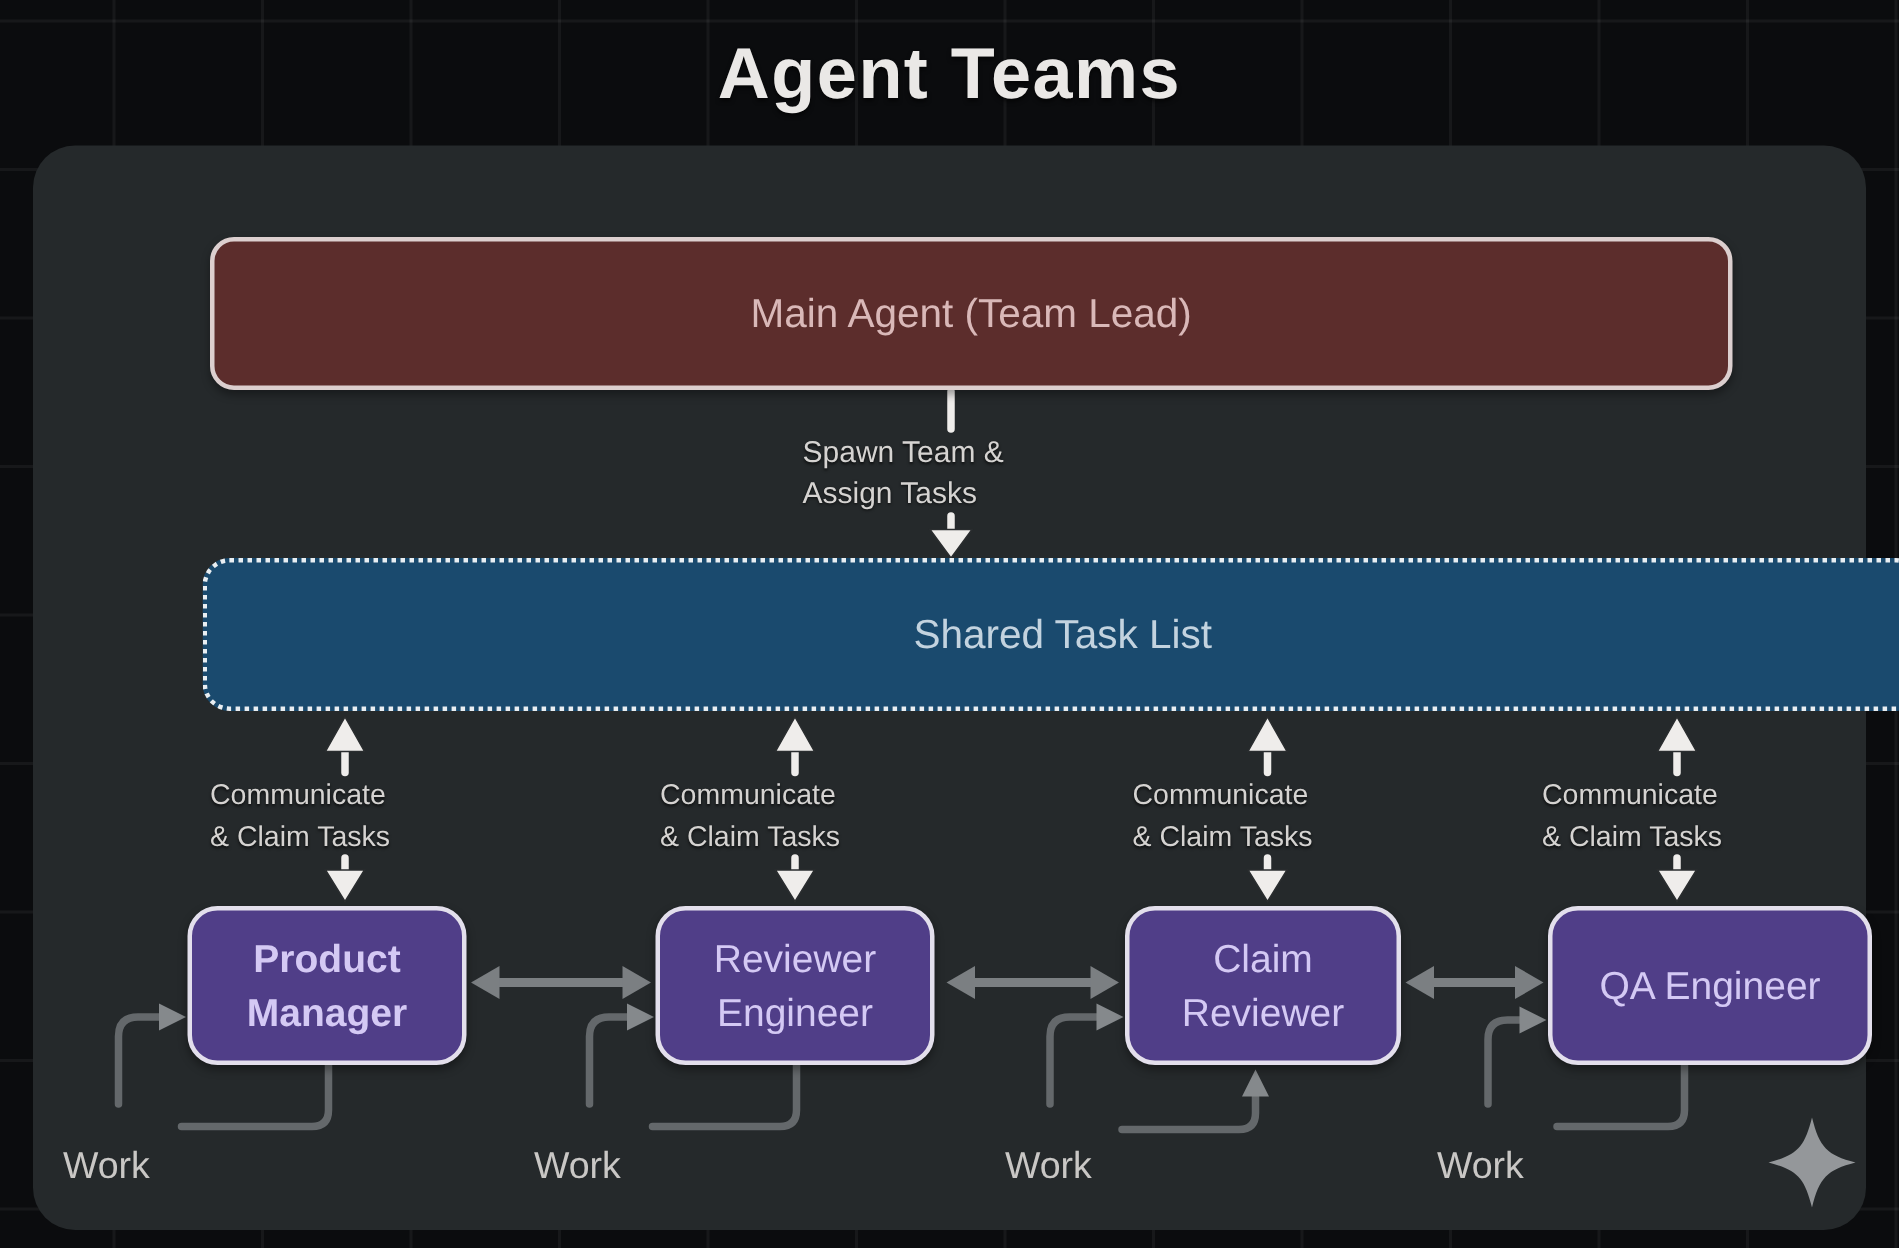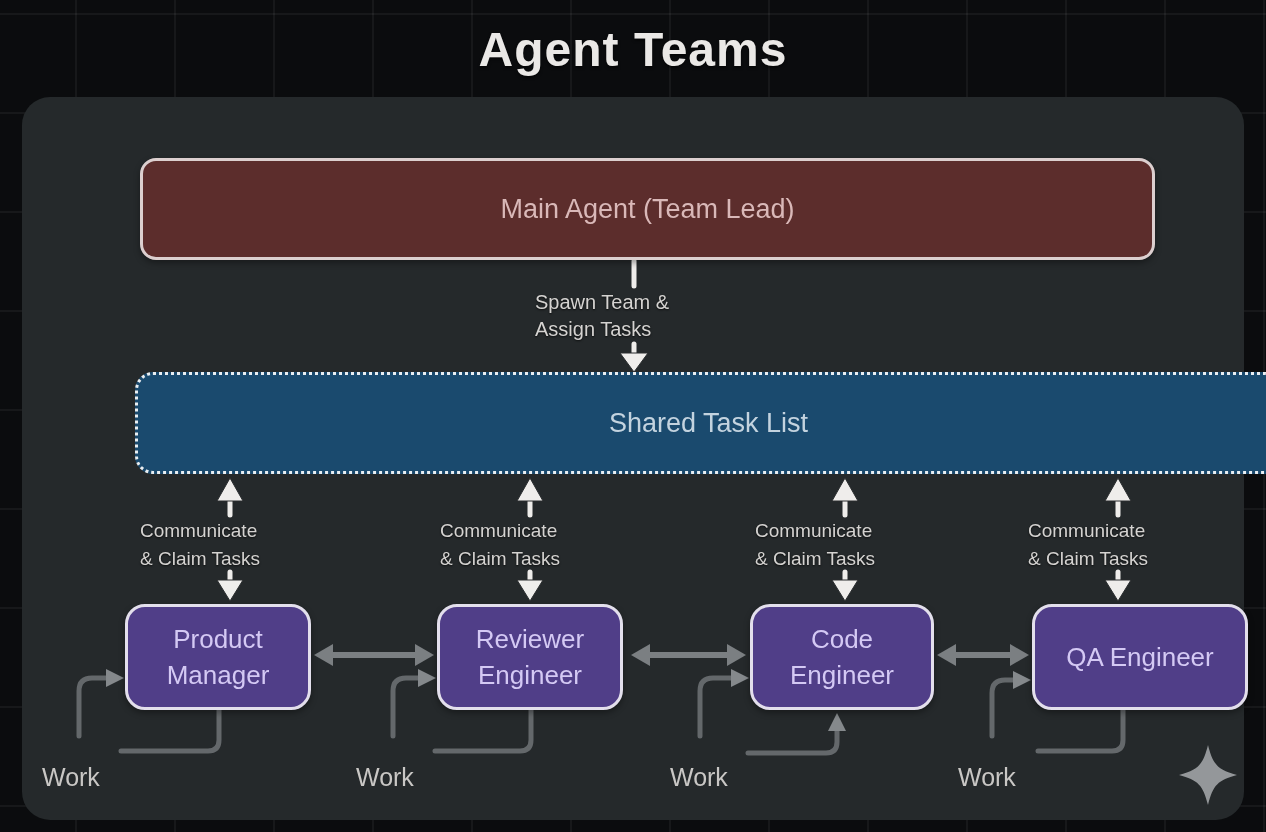--- a/index.html
+++ b/index.html
@@ -63,21 +63,21 @@
     border: 3px solid #e3dfec;
     border-radius: 20px;
     box-shadow: 0 3px 6px rgba(0,0,0,0.35);
   }
   .node-worker .label {
     font-size: 26px;
     line-height: 36px;
     color: #d4c9f4;
     padding: 0 14px;
   }
-  .worker-1 { left: 125px; }
+  .worker-1 { left: 125px; font-weight: bold; }
   .worker-2 { left: 437px; }
   .worker-3 { left: 750px; width: 184px; }
   .worker-4 { left: 1032px; width: 216px; }
   .edge-label {
     position: absolute;
     text-align: left;
     color: #d5d3d1;
     text-shadow: 0 1px 2px rgba(0,0,0,0.7);
   }
   .spawn-label {
@@ -232,21 +232,21 @@
   <div>&amp; Claim Tasks</div>
 </div>
 
 <div class="node node-worker worker-1">
   <span class="label">Product Manager</span>
 </div>
 <div class="node node-worker worker-2">
   <span class="label">Reviewer Engineer</span>
 </div>
 <div class="node node-worker worker-3">
-  <span class="label">Code Engineer</span>
+  <span class="label">Claim Reviewer</span>
 </div>
 <div class="node node-worker worker-4">
   <span class="label">QA Engineer</span>
 </div>
 
 <div class="work-label work-1">Work</div>
 <div class="work-label work-2">Work</div>
 <div class="work-label work-3">Work</div>
 <div class="work-label work-4">Work</div>
 

